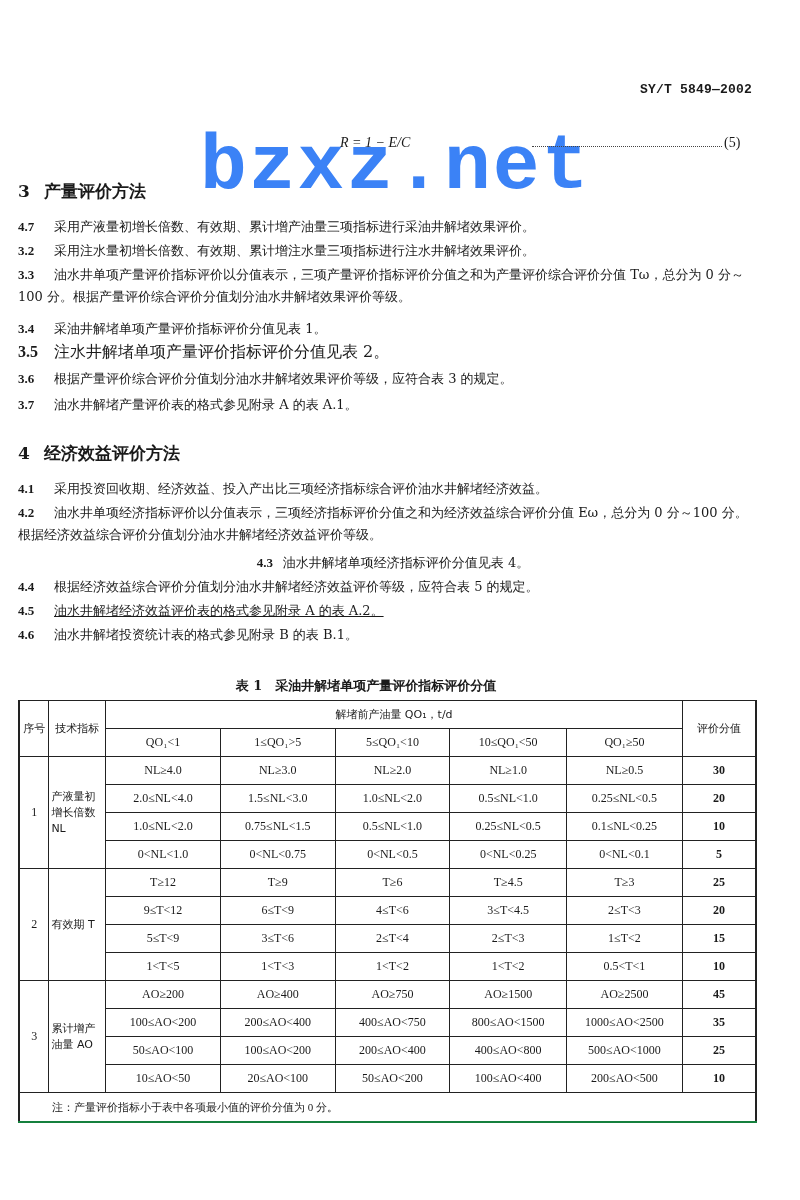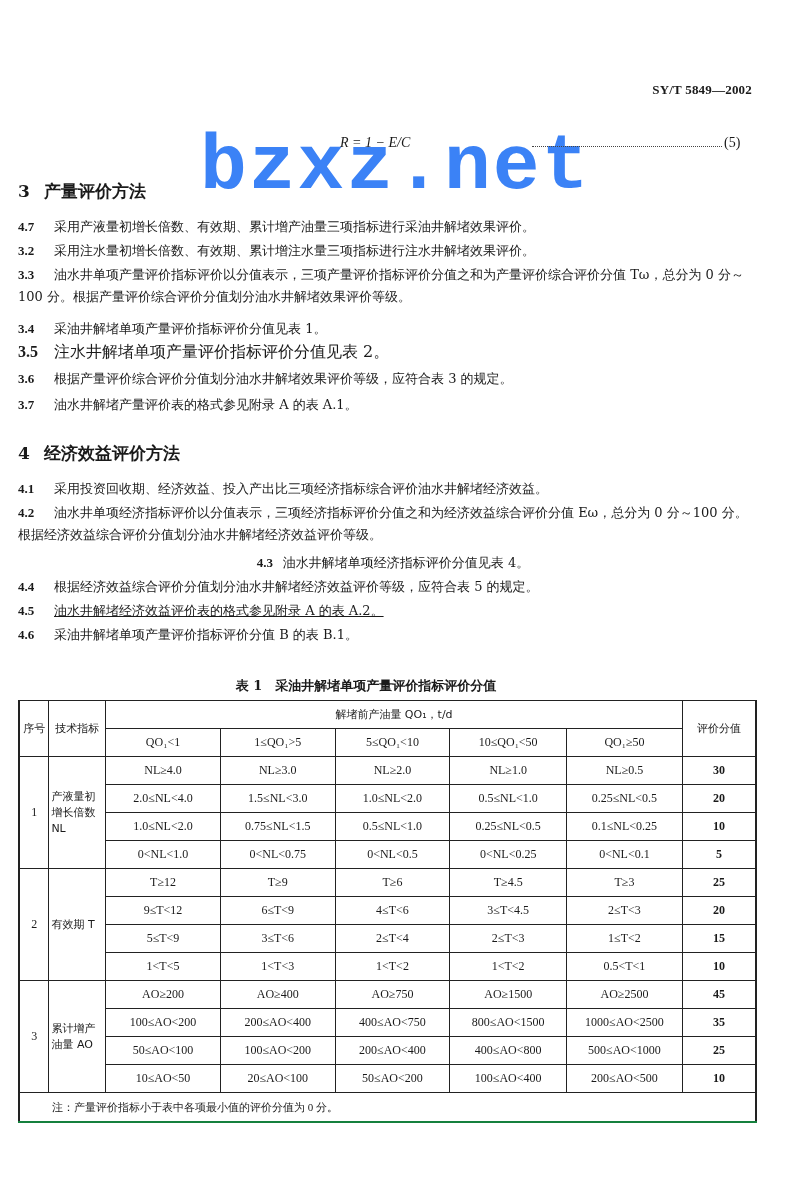--- a/index.html
+++ b/index.html
@@ -2,21 +2,21 @@
 <html><head>
 <meta charset="utf-8">
 <style>
   html, body { margin:0; padding:0; }
   body {
     width:800px; height:1200px; background:#ffffff; position:relative; overflow:hidden;
     font-family: "DejaVu Serif", "Liberation Serif", serif; color:#1a1a1a;
   }
   .std-no {
     position:absolute; right:48px; top:82px; font-size:13px; font-weight:bold;
-    font-family:Liberation Serif, serif; letter-spacing:0.2px;
+    font-family:Liberation Mono, monospace; letter-spacing:0.2px;
   }
   .watermark {
     position:absolute; left:200px; top:128px; font-size:78px; font-weight:bold;
     color:#3b82f6; font-family:Liberation Mono, monospace; letter-spacing:2px; z-index:0;
     line-height:1;
   }
   .formula {
     position:absolute; left:340px; top:135px; font-size:14px; font-style:italic;
     font-family:"Liberation Serif", serif; z-index:1;
   }
@@ -75,21 +75,21 @@
 <div class="para" style="top:394px;"><span class="num">3.7</span><span>油水井解堵产量评价表的格式参见附录 A 的表 A.1。</span></div>
 
 <div class="heading" style="top:442px;">
   <span class="num">4</span><span>经济效益评价方法</span>
 </div>
 <div class="para" style="top:478px;"><span class="num">4.1</span><span>采用投资回收期、经济效益、投入产出比三项经济指标综合评价油水井解堵经济效益。</span></div>
 <div class="para" style="top:502px;"><span class="num">4.2</span><span>油水井单项经济指标评价以分值表示，三项经济指标评价分值之和为经济效益综合评价分值 Eω，总分为 0 分～100 分。根据经济效益综合评价分值划分油水井解堵经济效益评价等级。</span></div>
 <div class="para" style="top:552px;text-align:center;"><span class="num">4.3</span><span>油水井解堵单项经济指标评价分值见表 4。</span></div>
 <div class="para" style="top:576px;"><span class="num">4.4</span><span>根据经济效益综合评价分值划分油水井解堵经济效益评价等级，应符合表 5 的规定。</span></div>
 <div class="para" style="top:600px;text-decoration:underline;"><span class="num">4.5</span><span>油水井解堵经济效益评价表的格式参见附录 A 的表 A.2。</span></div>
-<div class="para" style="top:624px;"><span class="num">4.6</span><span>采油井解堵单项产量评价指标评价分值 B 的表 B.1。</span></div>
+<div class="para" style="top:624px;"><span class="num">4.6</span><span>油水井解堵投资统计表的格式参见附录 B 的表 B.1。</span></div>
 
 <div class="table-caption">表 1　采油井解堵单项产量评价指标评价分值</div>
 
 <table class="t1">
   <colgroup>
     <col style="width:30px">
       <col style="width:57px">
     <col style="width:115px">
       <col style="width:115px">
       <col style="width:115px">

